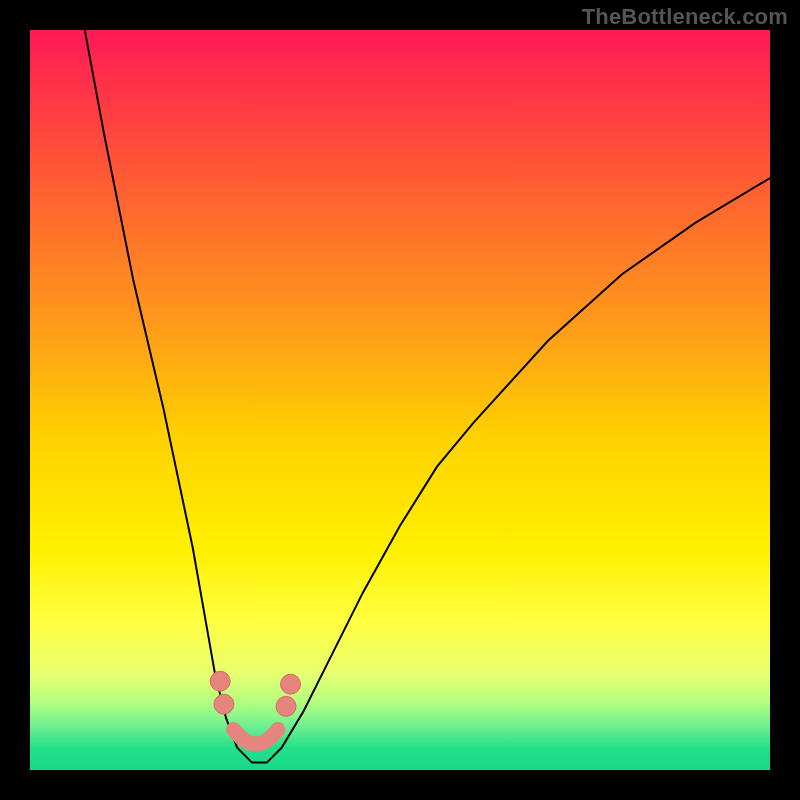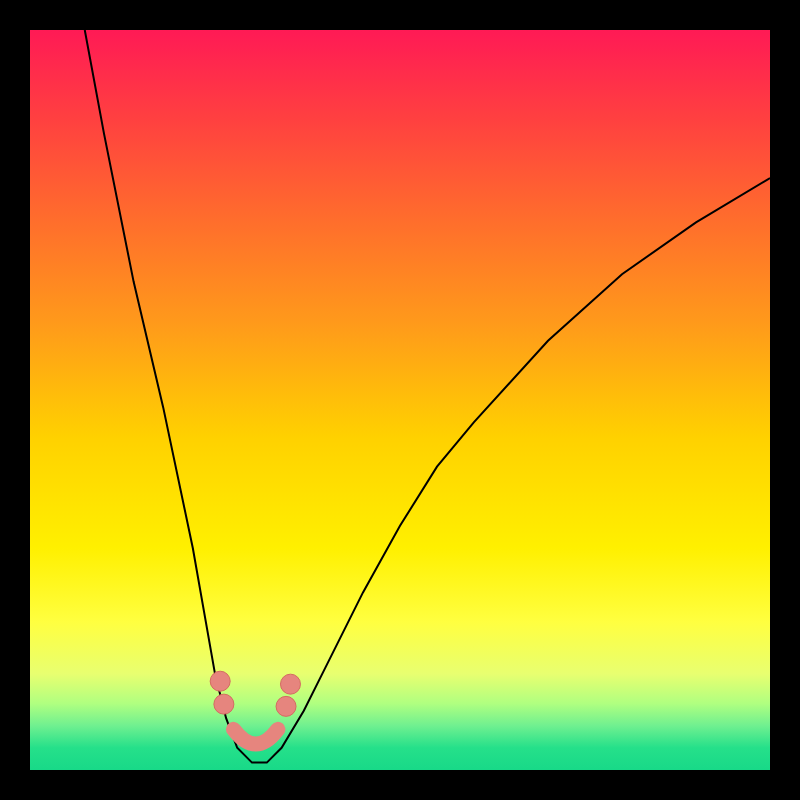--- a/index.html
+++ b/index.html
@@ -56,20 +56,21 @@
     top: 0;
     left: 0;
     width: 740px;
     height: 740px;
   }
 </style>
 </head>
 <body>
 
 <div class="frame">
+  <div class="watermark">TheBottleneck.com</div>
   <div class="plot-area">
     <svg class="curve" viewBox="0 0 740 740" preserveAspectRatio="none">
       <g id="svg-content">
           <path d="M54.76 0.00 L74.00 103.60 L103.60 251.60 L133.20 377.40 L162.80 518.00 L185.00 643.80 L196.10 688.20 L207.20 717.80 L222.00 732.60 L236.80 732.60 L251.60 717.80 L273.80 680.80 L296.00 636.40 L333.00 562.40 L370.00 495.80 L407.00 436.60 L444.00 392.20 L518.00 310.80 L592.00 244.20 L666.00 192.40 L740.00 148.00" fill="none" stroke="#000000" stroke-width="2"></path>
           <path d="M203.50 699.30 Q225.70 728.90 247.90 699.30" fill="none" stroke="#e6857e" stroke-width="15" stroke-linecap="round"></path>
           <circle cx="190.18" cy="651.20" r="10" fill="#e6857e" stroke="#d46a62" stroke-width="1"></circle>
           <circle cx="193.88" cy="674.14" r="10" fill="#e6857e" stroke="#d46a62" stroke-width="1"></circle>
           <circle cx="256.04" cy="676.36" r="10" fill="#e6857e" stroke="#d46a62" stroke-width="1"></circle>
           <circle cx="260.48" cy="654.16" r="10" fill="#e6857e" stroke="#d46a62" stroke-width="1"></circle>
         </g>

